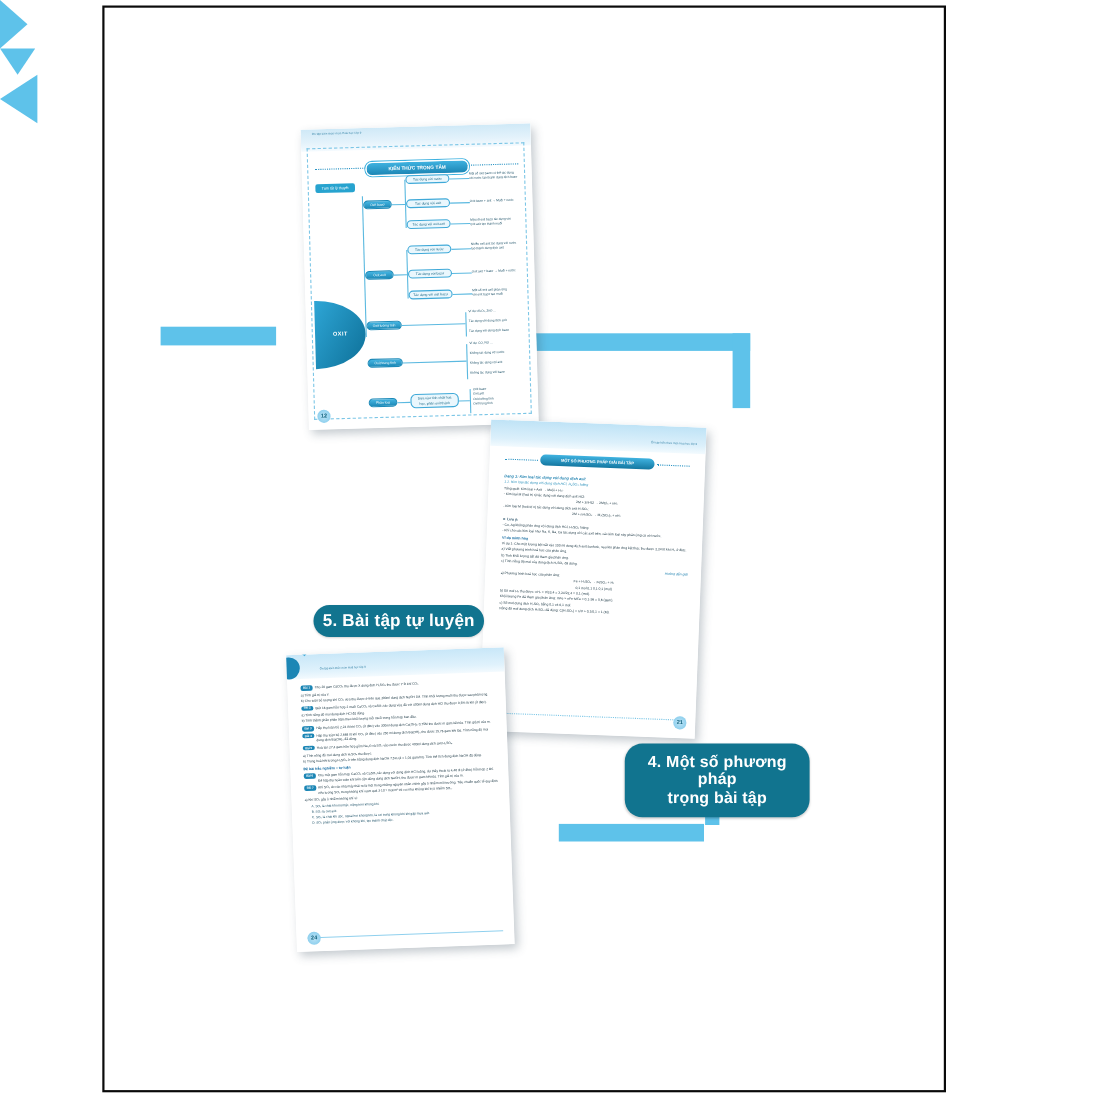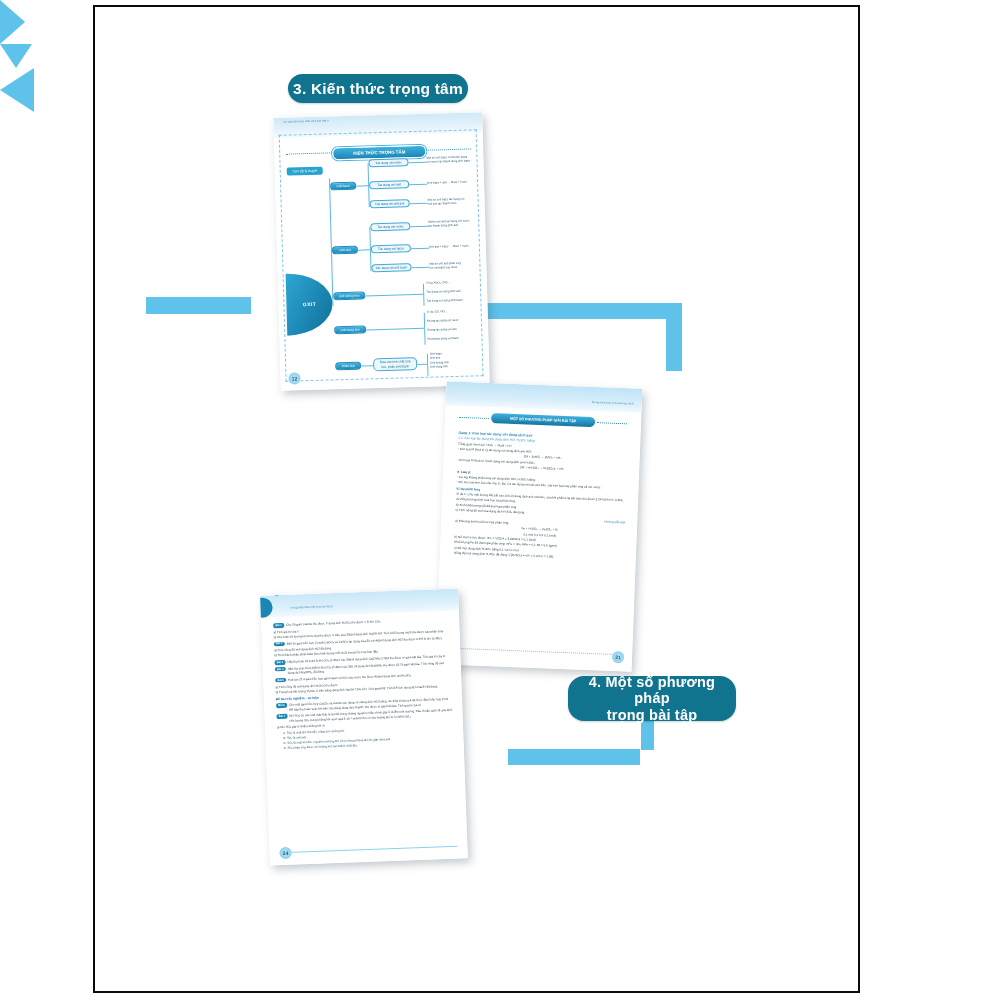--- a/index.html
+++ b/index.html
@@ -13,21 +13,21 @@
   .label{
     position:absolute;background:#11748f;color:#ffffff;
     border-radius:16px;text-align:center;
     font-weight:bold;letter-spacing:.2px;
     display:flex;align-items:center;justify-content:center;
     box-shadow:0 1px 2px rgba(0,0,0,.18);
     line-height:1.15;
   }
   #label-3{left:288px;top:74px;width:180px;height:29px;font-size:15.5px;}
   #label-5{left:285px;top:550px;width:155px;height:29px;font-size:15.5px;}
-  #label-4{left:568px;top:676px;width:160px;height:45px;font-size:14.5px;padding:0 4px;}
+  #label-4{left:568px;top:676px;width:160px;height:45px;font-size:14.5px;padding:11px 4px;}
 
   
   .ar{position:absolute;background:#5ec2ea;}
   
   #a1-shaft{left:146px;top:297px;width:105px;height:17px;}
   #a1-head{left:249px;top:283px;width:0;height:0;background:none;
     border-top:22px solid transparent;border-bottom:22px solid transparent;border-left:25px solid #5ec2ea;}
   
   #a2-h{left:486px;top:303px;width:196px;height:16px;}
   #a2-v{left:666px;top:303px;width:16px;height:68px;}
@@ -121,23 +121,20 @@
   <div id="a1-head"></div>
 
   <div class="ar" id="a2-h"></div>
   <div class="ar" id="a2-v"></div>
   <div id="a2-head"></div>
 
   <div class="ar" id="a4-stub"></div>
   <div class="ar" id="a3-shaft"></div>
   <div id="a3-head"></div>
 
-  <div class="label" id="label-3">
-    <span>3. Kiến thức trọng tâm</span>
-  </div>
 
   <div class="page" id="page1">
     <div class="inner">
       <div class="pg-band" style="height:20px"></div>
       <div id="p1-head">Ôn tập kiến thức môn Hoá học lớp 9</div>
       <div id="p1-dashborder"></div>
 
       <div class="p1-titleline" style="left:12px;width:48px"></div>
       <div class="p1-titleline" style="right:12px;width:48px"></div>
       <div id="p1-title">KIẾN THỨC TRỌNG TÂM</div>
@@ -255,20 +252,23 @@
     </div>
   </div>
 
   <div class="label" id="label-4">
     <div>
       <div>4. Một số phương pháp</div>
       <div>trọng bài tập</div>
     </div>
   </div>
 
+  <div class="label" id="label-5">
+    <span>5. Bài tập tự luyện</span>
+  </div>
 
   <div class="page" id="page3">
     <div class="inner">
       <div id="p3-band"></div>
       <div class="crest" style="left:-12px;top:-6px"></div>
       <div class="crest2" style="left:-8px;top:2px"></div>
       <div id="p3-run">Ôn tập kiến thức môn Hoá học lớp 9</div>
 
       <div id="p3-body">
         <div class="ex">

